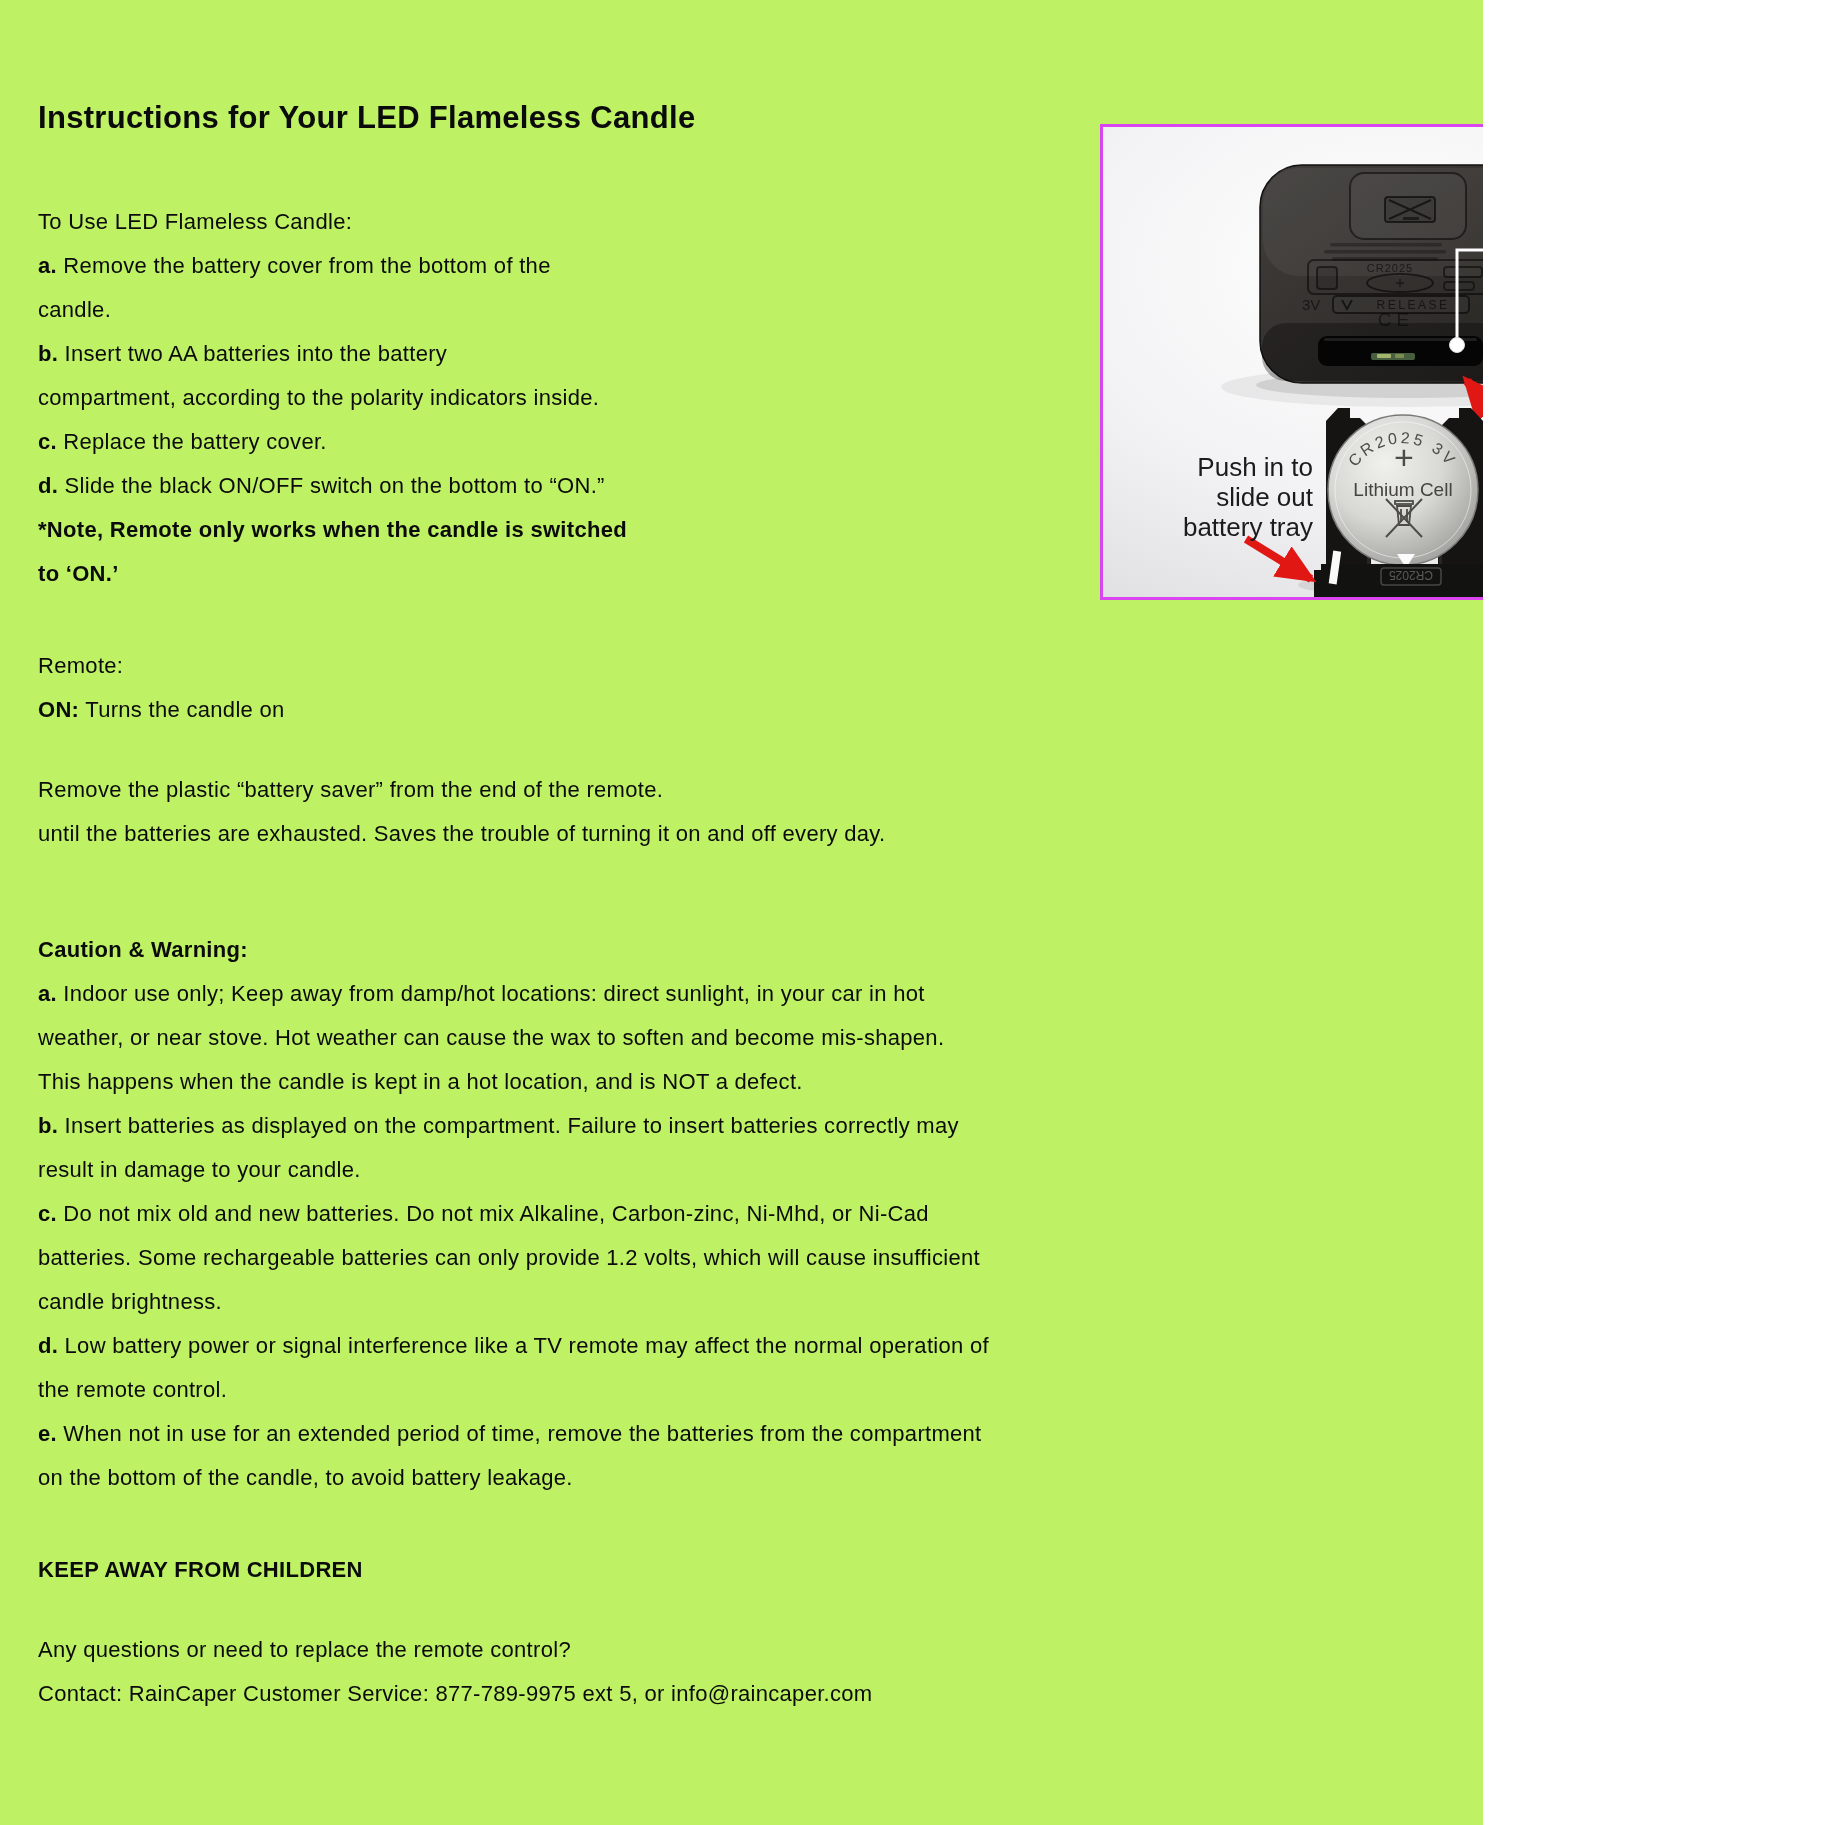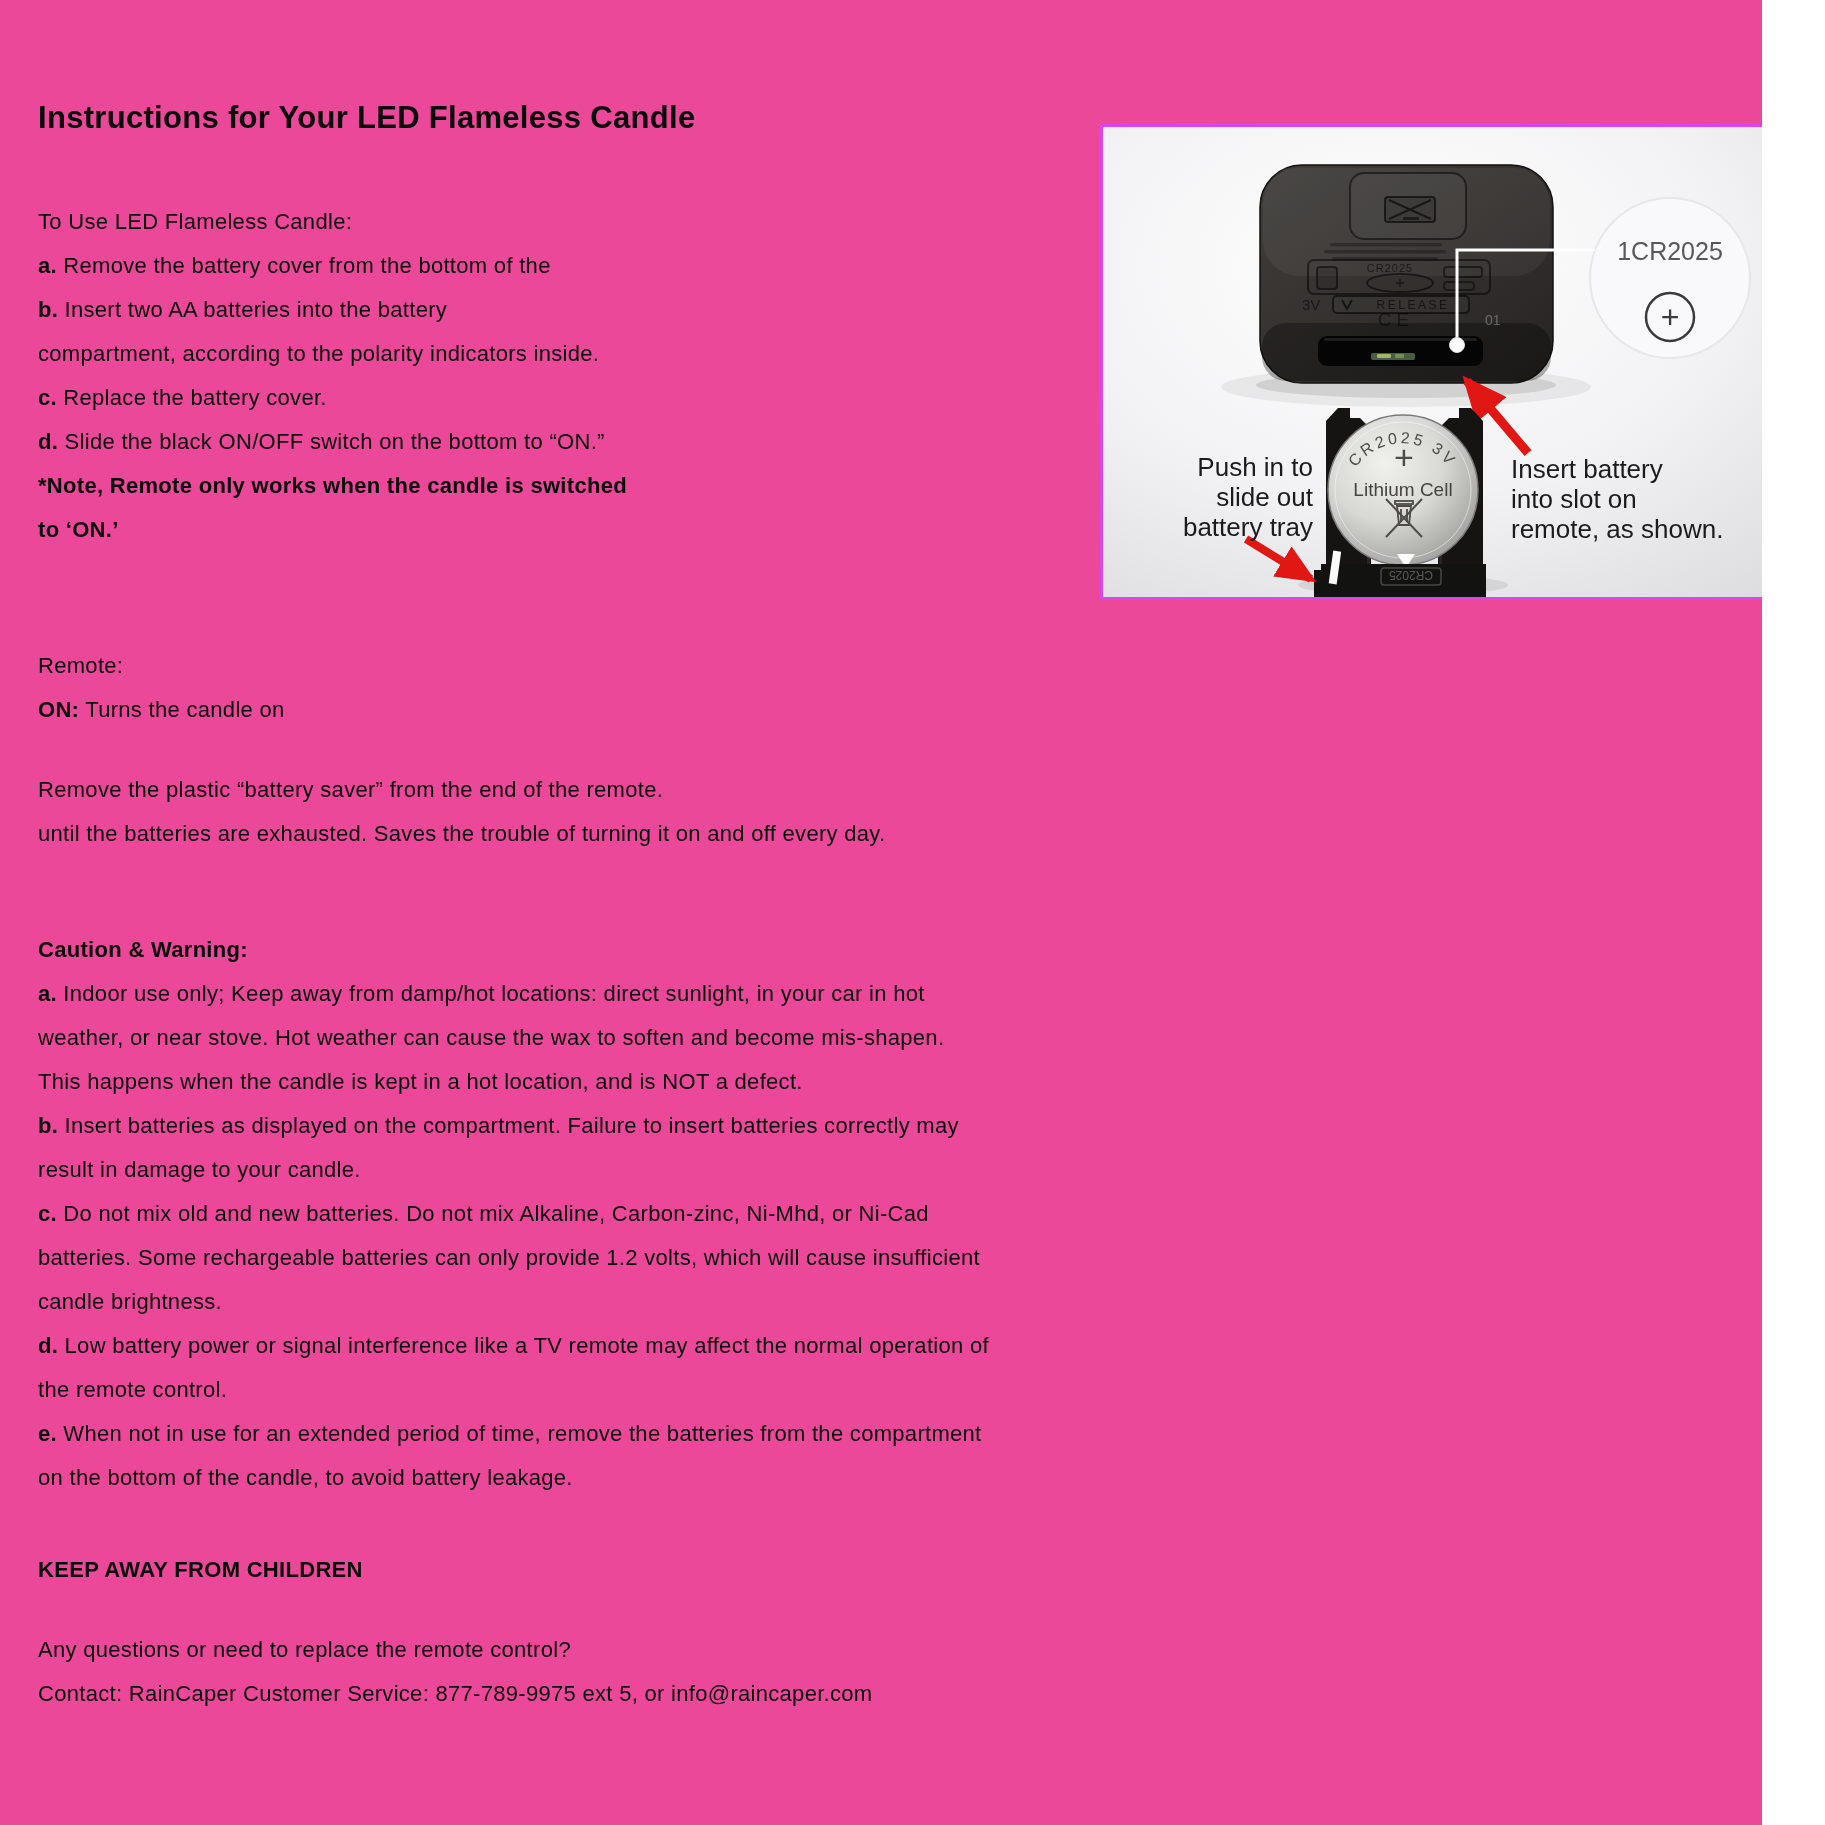--- a/index.html
+++ b/index.html
@@ -1,36 +1,37 @@
 <!DOCTYPE html>
 <html><head>
 <meta charset="utf-8">
 <style>
   html,body{margin:0;padding:0;background:#fff;}
-  .page{position:relative;width:1762px;height:1825px;background:#ec4899;overflow:hidden;
+  .page{position:relative;width:1483px;height:1825px;background:#bef264;overflow:hidden;
         font-family:"Liberation Sans",sans-serif;color:#0b0b0b;}
   .tblock{position:absolute;left:38px;font-size:22px;letter-spacing:.3px;white-space:nowrap;}
   .tline{height:44px;line-height:44px;white-space:nowrap;}
   .tline b{font-weight:bold;}
   .title{font-size:31px;font-weight:bold;line-height:40px;}
   .bold32{font-weight:bold;line-height:44px;}
   .figure{position:absolute;left:1100px;top:124px;width:690px;height:476px;
           border:3px solid #d946ef;box-sizing:border-box;background:#f6f6f8;}
   .figure svg{display:block;font-family:"Liberation Sans",sans-serif;}
 </style>
 </head>
 <body>
 
 <div class="page">
 
   <div class="tblock title" style="top:98px">Instructions for Your LED Flameless Candle</div>
 
   <div class="tblock" style="top:200px">
       <div class="tline"><span>To Use LED Flameless Candle:</span></div>
       <div class="tline"><b>a.</b><span> Remove the battery cover from the bottom of the</span></div>
+      <div class="tline"><span>candle.</span></div>
       <div class="tline"><b>b.</b><span> Insert two AA batteries into the battery</span></div>
       <div class="tline"><span>compartment, according to the polarity indicators inside.</span></div>
       <div class="tline"><b>c.</b><span> Replace the battery cover.</span></div>
       <div class="tline"><b>d.</b><span> Slide the black ON/OFF switch on the bottom to “ON.”</span></div>
       <div class="tline"><b>*Note, Remote only works when the candle is switched</b></div>
       <div class="tline"><b>to ‘ON.’</b></div>
     </div>
 
   <div class="tblock" style="top:644px">
       <div class="tline"><span>Remote:</span></div>

